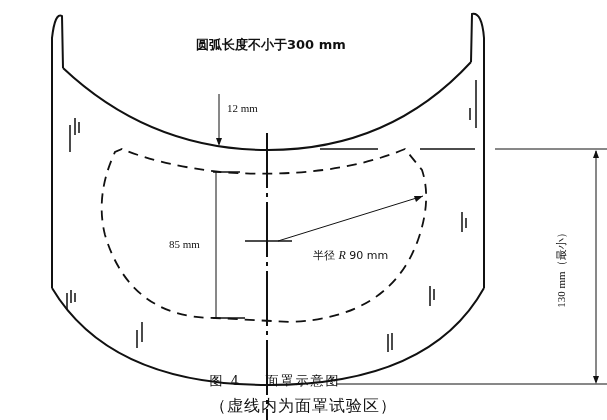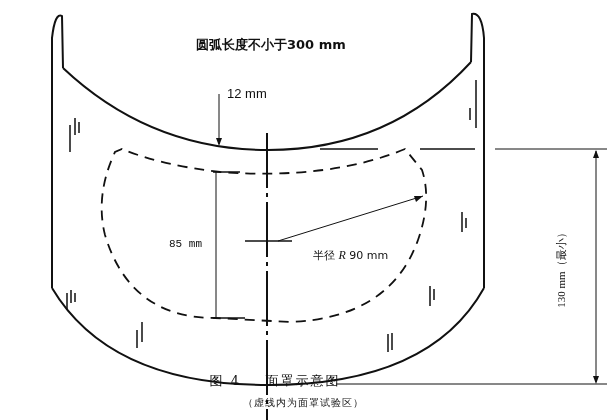--- a/index.html
+++ b/index.html
@@ -1,28 +1,28 @@
 <!DOCTYPE html>
 <html><head>
 <meta charset="utf-8">
 <style>
   html, body { margin: 0; padding: 0; background: #ffffff; }
   body { width: 607px; height: 420px; position: relative; overflow: hidden;
          font-family: "DejaVu Serif", "Liberation Serif", serif; color: #111; }
   svg { position: absolute; left: 0; top: 0; }
   .lbl { position: absolute; white-space: nowrap; color: #111; }
   .arc-label { left: 196px; top: 36px; font-size: 13px; font-weight: bold; font-family: "DejaVu Sans", sans-serif; }
-  .thick-label { left: 227px; top: 86px; font-size: 13px; font-family: Liberation Sans, sans-serif; }
-  .h85-label { left: 169px; top: 238px; font-size: 11px; font-family: Liberation Mono, monospace; }
+  .thick-label { left: 227px; top: 102px; font-size: 11px; font-family: Liberation Serif, serif; }
+  .h85-label { left: 169px; top: 238px; font-size: 11px; font-family: Liberation Serif, serif; }
   .radius-label { left: 313px; top: 248px; font-size: 11px; font-family: "DejaVu Sans", sans-serif; }
   .radius-label .r { font-style: italic; font-family: "Liberation Serif", serif; font-size: 12px; }
   .h130-label { left: 540px; top: 260px; font-size: 11px; font-family: "Liberation Serif", serif;
                 transform: rotate(-90deg); transform-origin: center; width: 110px; text-align: center; margin-left: -34px; }
   .caption1 { left: 0; width: 550px; top: 372px; text-align: center; font-size: 13px; letter-spacing: 2px; }
-  .caption2 { left: 0; width: 607px; top: 396px; text-align: center; font-size: 10px; letter-spacing: 1px; }
+  .caption2 { left: 0; width: 607px; top: 396px; text-align: center; font-size: 16px; letter-spacing: 1px; }
 </style>
 </head>
 <body>
 
 <svg width="607" height="420" viewBox="0 0 607 420">
   <g fill="none" stroke="#111" stroke-width="2">
 
     <path d="M 52 288 L 52 38 Q 55 12 62 16 L 63 68"></path>
 
     <path d="M 484 288 L 484 38 Q 482 12 472 14 L 471 62"></path>

